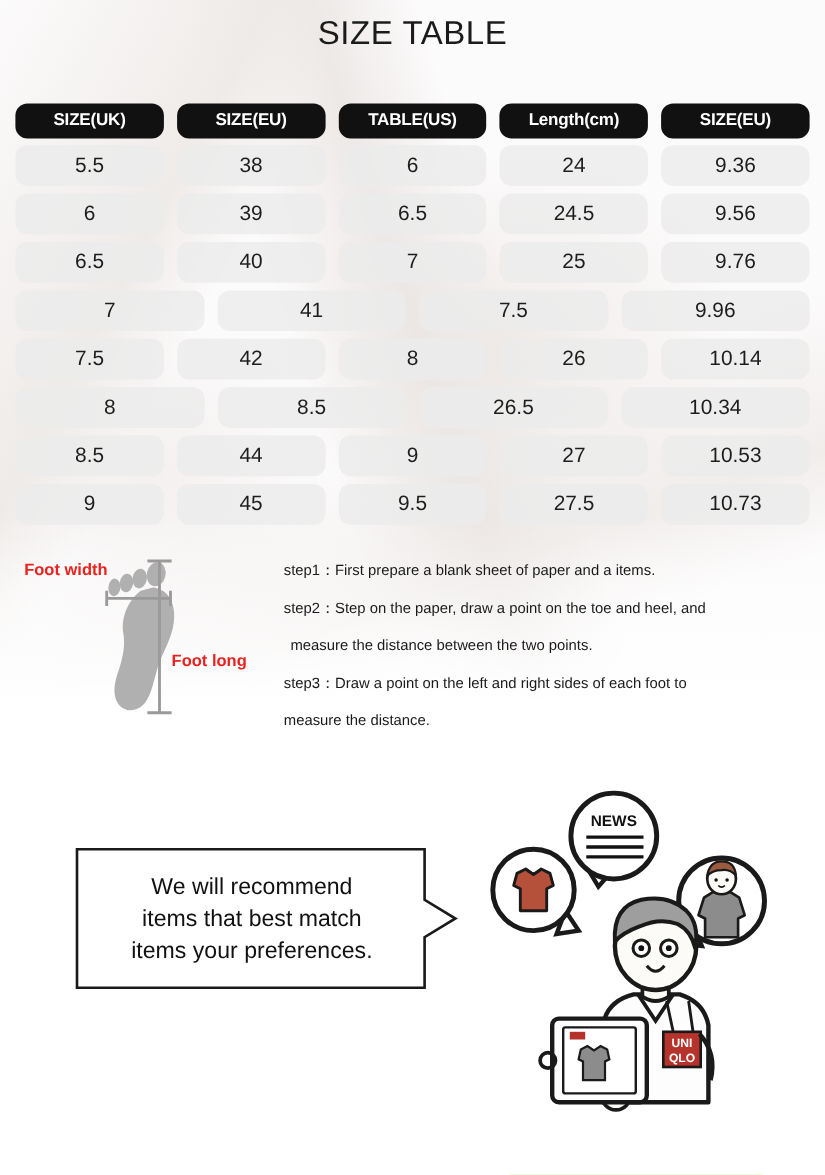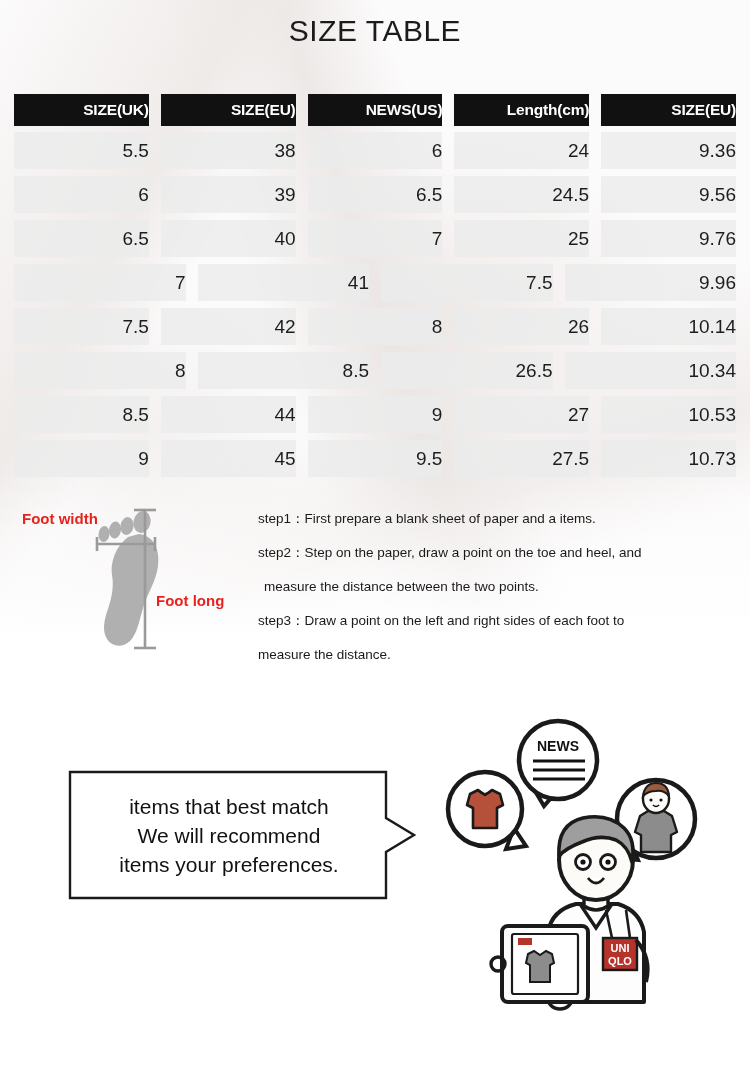--- a/index.html
+++ b/index.html
@@ -42,22 +42,22 @@
 
   
   .table-wrap { position: absolute; left: 14px; top: 94px; width: 722px; }
   .trow { display: flex; gap: 12px; margin-bottom: 6px; }
   .thead .cell {
     background: #111111; color: #ffffff;
     font-weight: 700; font-size: 15.5px; letter-spacing: -.2px;
     height: 32px; line-height: 32px;
   }
   .cell {
-    flex: 1 1 0; text-align: right;
-    font-size: 19px; color: #1d1d1d;
+    flex: 1 1 0; text-align: center;
+    font-size: 19px; color: #1d1d1d; border-radius: 11px;
   }
   .tbody .trow { margin-bottom: 7px; }
   .tbody .cell {
     background: rgba(236,236,236,.82);
     height: 37px; line-height: 37px;
   }
 
   
   .guide { position: absolute; left: 0; top: 496px; width: 678px; height: 180px; }
   .foot-fig { position: absolute; left: 8px; top: 0; width: 240px; height: 170px; }
@@ -90,21 +90,21 @@
   <div class="bg-watermark"></div>
   <div class="bg-fade"></div>
 
   <div class="title">SIZE TABLE</div>
 
   <div class="table-wrap">
 
     <div class="trow thead">
       <div class="cell">SIZE(UK)</div>
       <div class="cell">SIZE(EU)</div>
-      <div class="cell">NEWS(US)</div>
+      <div class="cell">TABLE(US)</div>
       <div class="cell">Length(cm)</div>
       <div class="cell">SIZE(EU)</div>
     </div>
 
     <div class="tbody">
       <div class="trow">
         <div class="cell">5.5</div>
         <div class="cell">38</div>
         <div class="cell">6</div>
         <div class="cell">24</div>
@@ -202,22 +202,22 @@
     </div>
   </div>
 
   <div class="promo">
 
     <svg style="position:absolute;left:68px;top:70px;" width="350" height="130">
       <path d="M2 2 H318 V48 L346 65 L318 82 V128 H2 Z" fill="#ffffff" stroke="#1a1a1a" stroke-width="2.4" stroke-linejoin="miter"></path>
     </svg>
     <div style="position:absolute;left:70px;top:72px;width:318px;height:126px;display:flex;align-items:center;justify-content:center;">
       <div class="bubble-text">
+        <div>We will recommend</div>
         <div>items that best match</div>
-        <div>We will recommend</div>
         <div>items your preferences.</div>
       </div>
     </div>
 
     <svg style="position:absolute;left:440px;top:14px;" width="310" height="300" viewBox="0 0 310 300">
 
       <g>
         <path d="M92 72 L104 92 L118 76 Z" fill="#fff" stroke="#1a1a1a" stroke-width="4"></path>
         <circle cx="118" cy="46" r="39" fill="#ffffff" stroke="#1a1a1a" stroke-width="4.5"></circle>
         <text x="118" y="37" text-anchor="middle" font-family="Liberation Sans, sans-serif" font-size="14" font-weight="700" fill="#111">NEWS</text>

